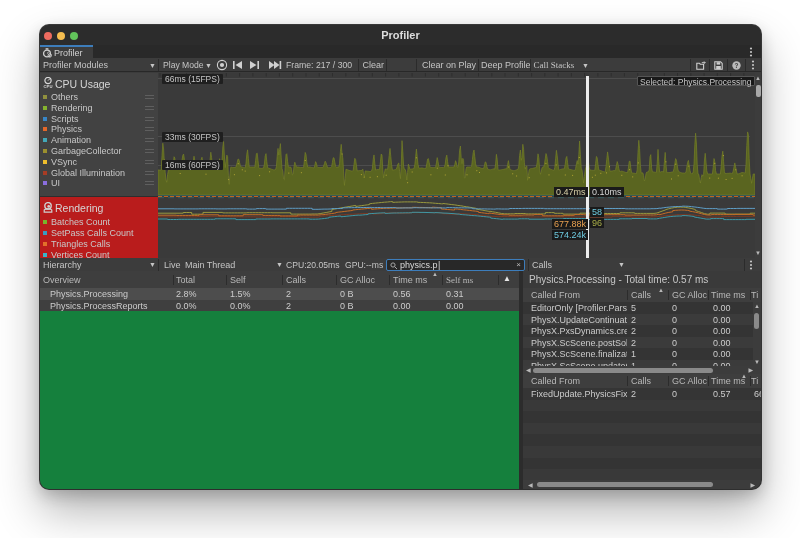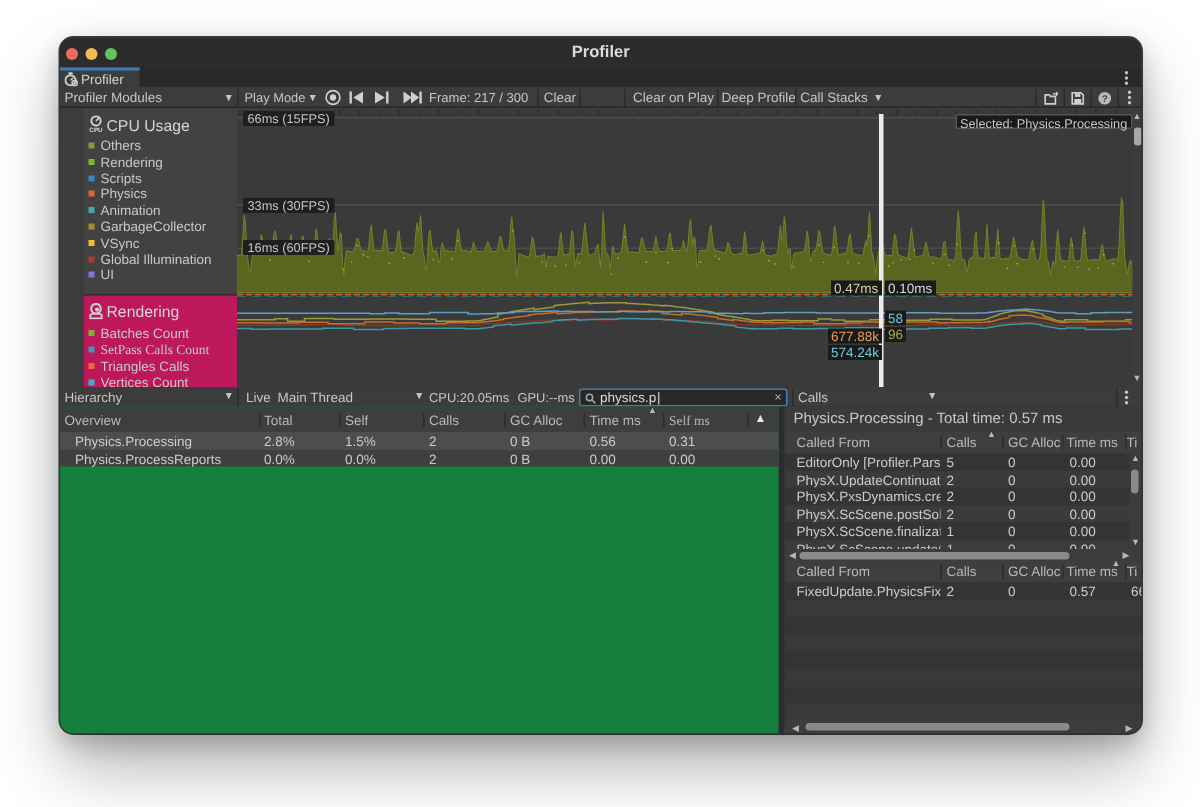--- a/index.html
+++ b/index.html
@@ -12,21 +12,21 @@
 .titlebar { position:absolute; left:0; top:0; width:100%; height:20px; background:#2c2c2c; }
 .tl { position:absolute; top:6.5px; width:8px; height:8px; border-radius:50%; }
 .title { position:absolute; top:4px; width:100%; text-align:center; font-size:11px; font-weight:bold; color:#dcdcdc; }
 .tabrow { position:absolute; left:0; top:20px; width:100%; height:13px; background:#292929; }
 .tab { position:absolute; left:0; top:0; width:53px; height:13px; background:#3c3c3c; border-top:2px solid #3d7dbb; color:#d2d2d2; font-size:9px; }
 .toolbar { position:absolute; left:0; top:33px; width:100%; height:14px; background:#3c3c3c; border-bottom:1px solid #282828; color:#c5c5c5; font-size:9px; }
 .tbtxt { position:absolute; top:2px; white-space:nowrap; }
 .sep { position:absolute; top:1px; width:1px; height:12px; background:#2b2b2b; }
 .dar { font-size:7px; }
 .main { position:absolute; left:0; top:48px; width:100%; height:185px; }
-.modpanel { position:absolute; left:16px; top:0; width:118px; height:185px; background:#be185d;padding-left:28px; }
+.modpanel { position:absolute; left:0; top:0; width:118px; height:185px; background:#b91c1c;padding-left:28px; }
 .cpusec { position:absolute; left:0; top:0; width:118px; height:124px; background:#424242; border-bottom:1px solid #2e2e2e; }
 .mitem { position:absolute; left:0; width:118px; height:11px; color:#c8c8c8; font-size:9px; }
 .sq { position:absolute; left:3px; top:3px; width:4px; height:4px; }
 .mtext { position:absolute; left:11px; top:0px; white-space:nowrap; }
 .handle { position:absolute; right:4px; top:3px; width:9px; height:4px; border-top:1px solid #5f5f5f; border-bottom:1px solid #5f5f5f; }
 .mhead { position:absolute; left:15px; width:103px; color:#d6d6d6; font-size:10.5px; white-space:nowrap; }
 .charts { position:absolute; left:118px; top:0; width:603px; height:185px; background:#3a3a3a; }
 .chlabel { position:absolute; background:#1f1f1f; color:#c6c6c6; font-size:8.5px; padding:0 3px; height:10px; line-height:10px; border-radius:1px; z-index:5; white-space:nowrap; }
 .gline { position:absolute; left:0; width:592px; height:1px; background:#4d4d4d; z-index:1; }
 .playhead { position:absolute; left:428px; top:3px; width:3px; height:182px; background:#ececec; z-index:6; }
@@ -95,21 +95,21 @@
     </svg>
     <span class="tbtxt" style="left:246px; font-size:8.7px;">Frame: 217 / 300</span>
     <div class="sep" style="left:317.5px;"></div>
     <span class="tbtxt" style="left:322.5px;">Clear</span>
     <div class="sep" style="left:345.5px;"></div>
     <div class="sep" style="left:375.5px;"></div>
     <span class="tbtxt" style="left:382px;">Clear on Play</span>
     <div class="sep" style="left:437.5px;"></div>
     <span class="tbtxt" style="left:441px;">Deep Profile</span>
     <div class="sep" style="left:490px;"></div>
-    <span class="tbtxt" style="left:493.5px;">Call Stacks</span>
+    <span class="tbtxt" style="left:493.5px;font-family:Liberation Serif, serif;">Call Stacks</span>
     <span class="tbtxt dar" style="left:542px; top:3.5px;">▼</span>
     <div class="sep" style="left:650px;"></div>
     <svg width="10" height="9" style="left:656px; top:3px;" viewBox="0 0 10 9">
       <path d="M0.8 8.2 L0.8 2.2 L3.4 2.2 L4.2 3.2 L7.6 3.2 L7.6 8.2 Z" fill="none" stroke="#cfcfcf" stroke-width="1.1"></path>
       <path d="M5.8 1.6 L9.2 1.6 M9.2 1.6 L8 0.4 M9.2 1.6 L8 2.8" stroke="#cfcfcf" stroke-width="0.9" fill="none"></path>
     </svg>
     <div class="sep" style="left:669px;"></div>
     <svg width="9" height="9" style="left:674px; top:3px;" viewBox="0 0 9 9">
       <path d="M0.8 0.8 L6.6 0.8 L8.2 2.4 L8.2 8.2 L0.8 8.2 Z" fill="none" stroke="#cfcfcf" stroke-width="1.1"></path>
       <rect x="2.6" y="1.2" width="3.6" height="2.4" fill="#cfcfcf"></rect>
@@ -185,21 +185,21 @@
       <svg width="11" height="11" style="left:3px;top:129px;" viewBox="0 0 11 11">
         <circle cx="5" cy="3.8" r="3.2" fill="none" stroke="#d0d0d0" stroke-width="1.4"></circle>
         <circle cx="5.7" cy="4.4" r="1.4" fill="#d0d0d0"></circle>
         <path d="M1.2 10.2 L8.8 10.2 L8.8 8.0 L7.6 7.2 L2.4 7.2 L1.2 8.0 Z" fill="none" stroke="#d0d0d0" stroke-width="1.2"></path>
       </svg>
       <div class="mhead" style="top:129px;">Rendering</div>
       <div class="mitem" style="top:143.5px;">
           <div class="sq" style="background:#7ab32c;"></div>
           <div class="mtext">Batches Count</div>
         </div>
-      <div class="mitem" style="top:154.7px;font-family:Liberation Serif, serif;">
+      <div class="mitem" style="top:154.7px;">
           <div class="sq" style="background:#3a9bc0;"></div>
           <div class="mtext">SetPass Calls Count</div>
         </div>
       <div class="mitem" style="top:165.9px;">
           <div class="sq" style="background:#e2702a;"></div>
           <div class="mtext">Triangles Calls</div>
         </div>
       <div class="mitem" style="top:177.1px;">
           <div class="sq" style="background:#3ab5c8;"></div>
           <div class="mtext">Vertices Count</div>

